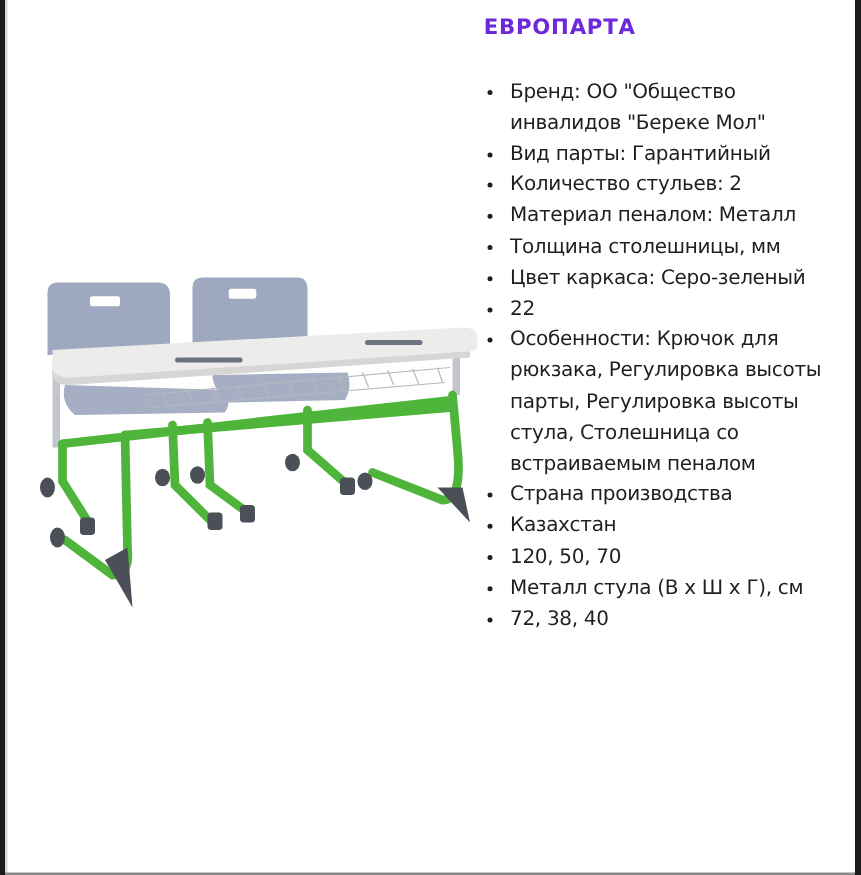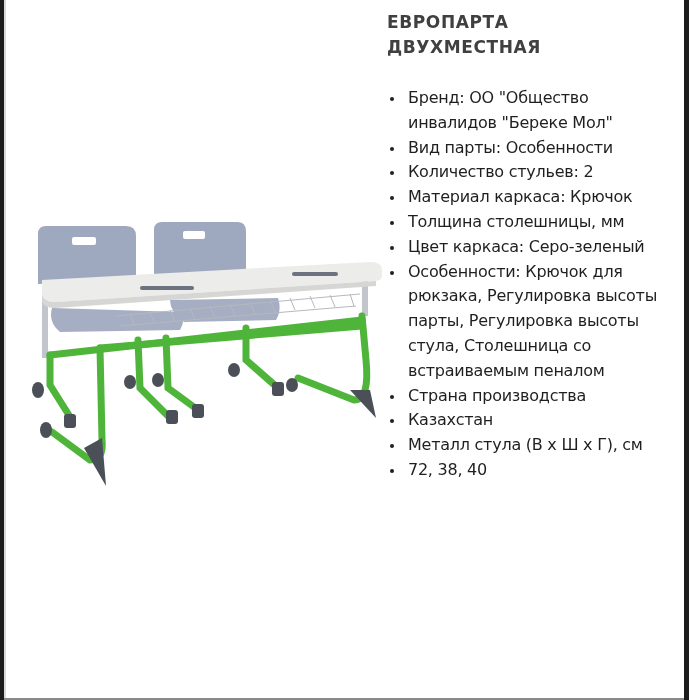--- a/index.html
+++ b/index.html
@@ -14,21 +14,21 @@
     .product-image { position: absolute; left: 20px; top: 210px; width: 370px; height: 290px; }
 
     .content { position: absolute; left: 387px; top: 10px; width: 295px; }
 
     .title {
       font-family: "DejaVu Sans", sans-serif;
       font-weight: bold;
       font-size: 17px;
       line-height: 25px;
       letter-spacing: 0.6px;
-      color: #404040;
+      color: #6d28d9;
     }
 
     .spec-list { list-style: none; margin-top: 26px; }
     .spec-list li {
       position: relative;
       padding-left: 21px;
       font-size: 16px;
       line-height: 24.8px;
       color: #1f1f1f;
       letter-spacing: -0.25px;
@@ -107,29 +107,30 @@
     <rect x="252" y="172" width="12" height="14" rx="3"></rect>
     <ellipse cx="272" cy="175" rx="6" ry="7"></ellipse>
     <path d="M64 238 L82 228 L86 276 Z"></path>
     <path d="M330 180 L350 180 L356 208 Z"></path>
   </g>
 </svg>
 
 <div class="content">
   <h1 class="title">
     <span>ЕВРОПАРТА</span><br>
-    <span>ДВУХМЕСТНАЯ</span>
   </h1>
 
   <ul class="spec-list">
     <li>Бренд: ОО "Общество инвалидов "Береке Мол"</li>
-    <li>Вид парты: Особенности</li>
+    <li>Вид парты: Гарантийный</li>
     <li>Количество стульев: 2</li>
-    <li>Материал каркаса: Крючок</li>
+    <li>Материал пеналом: Металл</li>
     <li>Толщина столешницы, мм</li>
     <li>Цвет каркаса: Серо-зеленый</li>
+    <li>22</li>
     <li>Особенности: Крючок для рюкзака, Регулировка высоты парты, Регулировка высоты стула, Столешница со встраиваемым пеналом</li>
     <li>Страна производства</li>
     <li>Казахстан</li>
+    <li>120, 50, 70</li>
     <li>Металл стула (В х Ш х Г), см</li>
     <li>72, 38, 40</li>
   </ul>
 </div>
 
 </body></html>

